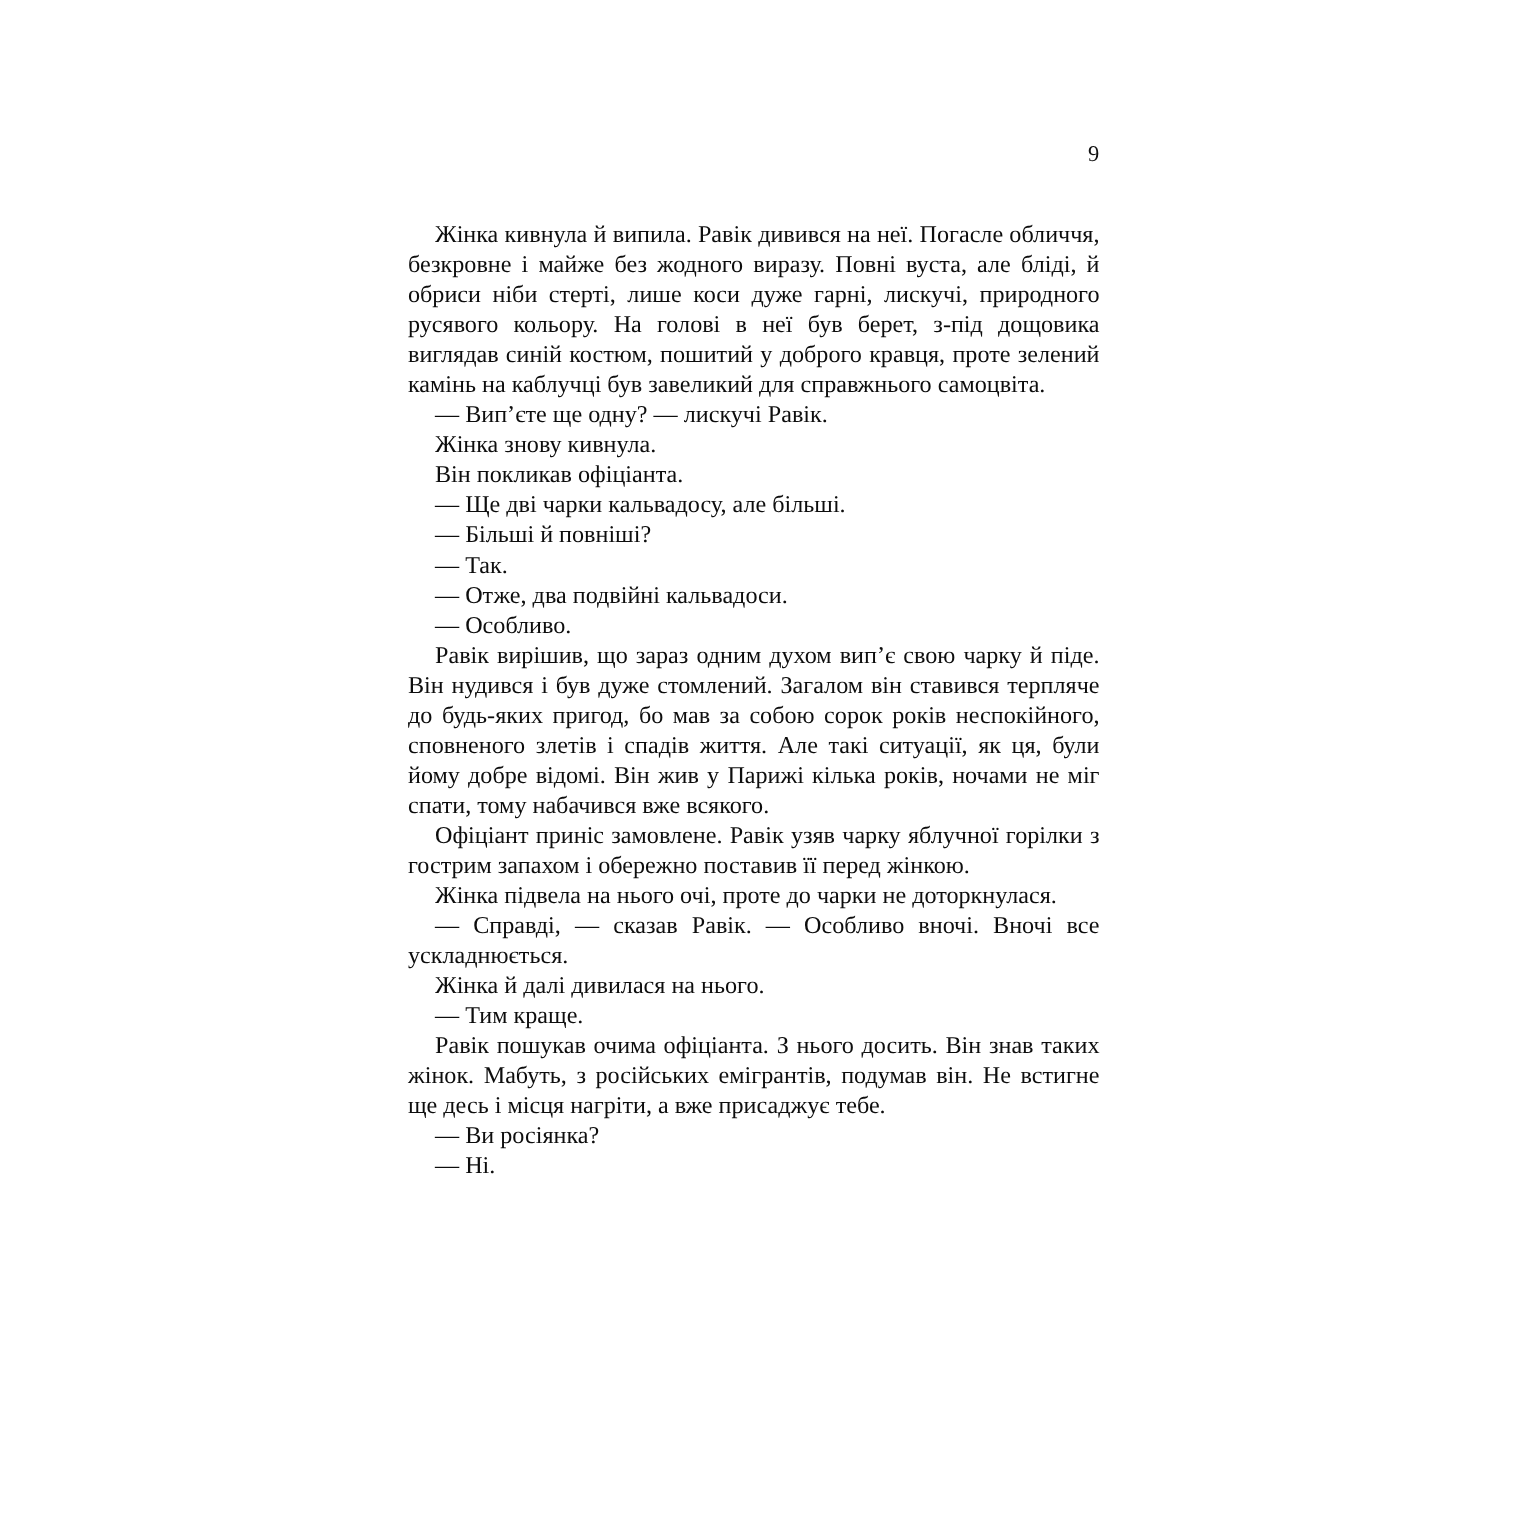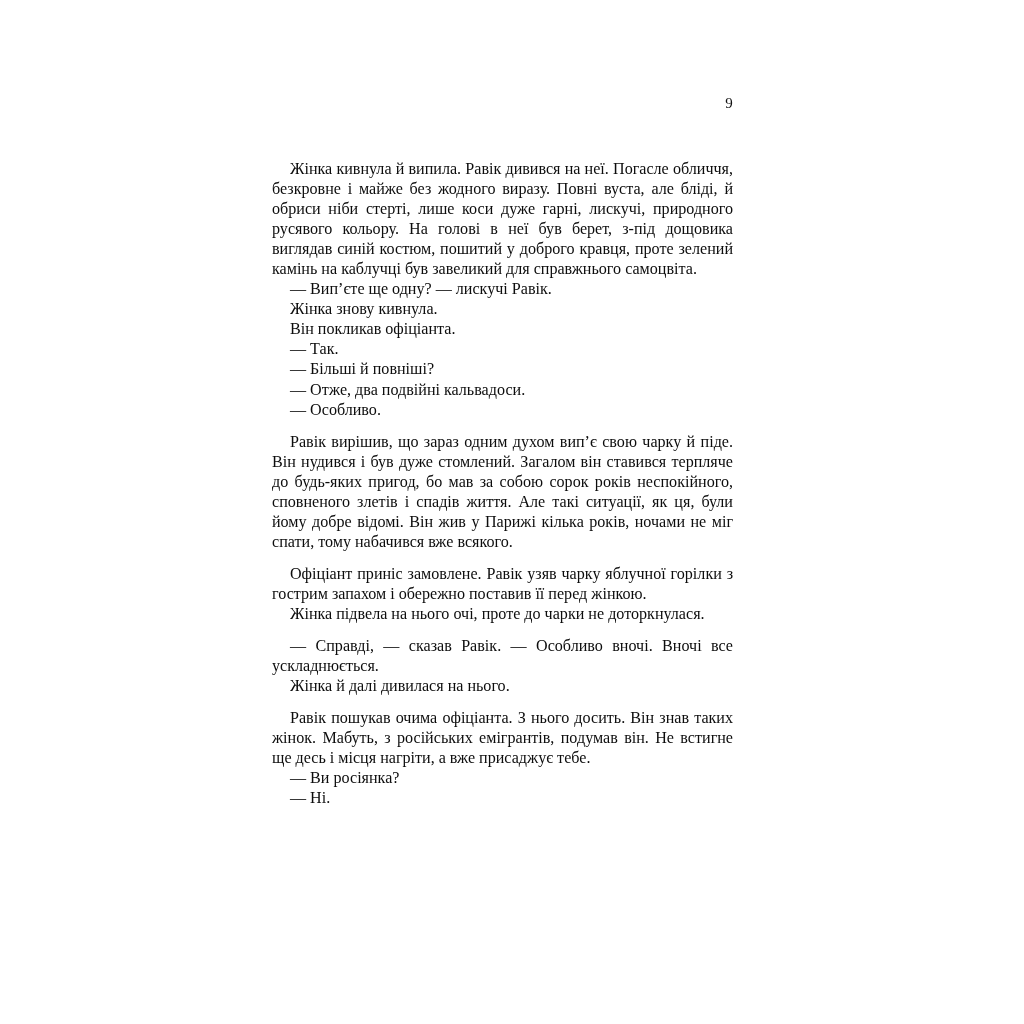--- a/index.html
+++ b/index.html
@@ -59,21 +59,20 @@
     text-indent: 18px;
     hyphens: manual;
     -webkit-hyphens: manual;
     word-spacing: 0px;
     font-kerning: normal;
   }
 
   
   .para.last-natural {
     text-align-last: left;
-    margin-top: 12px;
   }
 
   
   .para.short {
     text-align: left;
     text-align-last: left;
   }
 </style>
 </head>
 <body>
@@ -82,27 +81,29 @@
 
   <div class="folio-row">
     <div class="folio">9</div>
   </div>
 
   <div class="textblock">
       <p class="para last-natural">Жінка кивнула й випила. Равік дивився на неї. Погасле об­личчя, безкровне і майже без жодного виразу. Повні вуста, але бліді, й обриси ніби стерті, лише коси дуже гарні, лискучі, природного русявого кольору. На голові в неї був берет, з-під дощовика виглядав синій костюм, пошитий у доброго кравця, проте зелений камінь на каблучці був завеликий для справж­нього самоцвіта.</p>
       <p class="para short">— Вип’єте ще одну? — лискучі Равік.</p>
       <p class="para short">Жінка знову кивнула.</p>
       <p class="para short">Він покликав офіціанта.</p>
+      <p class="para short">— Ще дві чарки кальвадосу, але більші.</p>
+      <p class="para short">— Більші й повніші?</p>
       <p class="para short">— Так.</p>
-      <p class="para short">— Більші й повніші?</p>
       <p class="para short">— Отже, два подвійні кальвадоси.</p>
       <p class="para short">— Особливо.</p>
       <p class="para last-natural">Равік вирішив, що зараз одним духом вип’є свою чарку й піде. Він нудився і був дуже стомлений. Загалом він ставив­ся терпляче до будь-яких пригод, бо мав за собою сорок років неспокійного, сповненого злетів і спадів життя. Але такі си­туації, як ця, були йому добре відомі. Він жив у Парижі кіль­ка років, ночами не міг спати, тому набачився вже всякого.</p>
       <p class="para last-natural">Офіціант приніс замовлене. Равік узяв чарку яблучної го­рілки з гострим запахом і обережно поставив її перед жінкою.</p>
       <p class="para short">Жінка підвела на нього очі, проте до чарки не доторкнулася.</p>
       <p class="para last-natural">— Справді, — сказав Равік. — Особливо вночі. Вночі все ускладнюється.</p>
       <p class="para short">Жінка й далі дивилася на нього.</p>
+      <p class="para short">— Тим краще.</p>
       <p class="para last-natural">Равік пошукав очима офіціанта. З нього досить. Він знав таких жінок. Мабуть, з російських емігрантів, подумав він. Не встигне ще десь і місця нагріти, а вже присаджує тебе.</p>
       <p class="para short">— Ви росіянка?</p>
       <p class="para short">— Ні.</p>
     </div>
 
 </div>
 
 </body></html>

